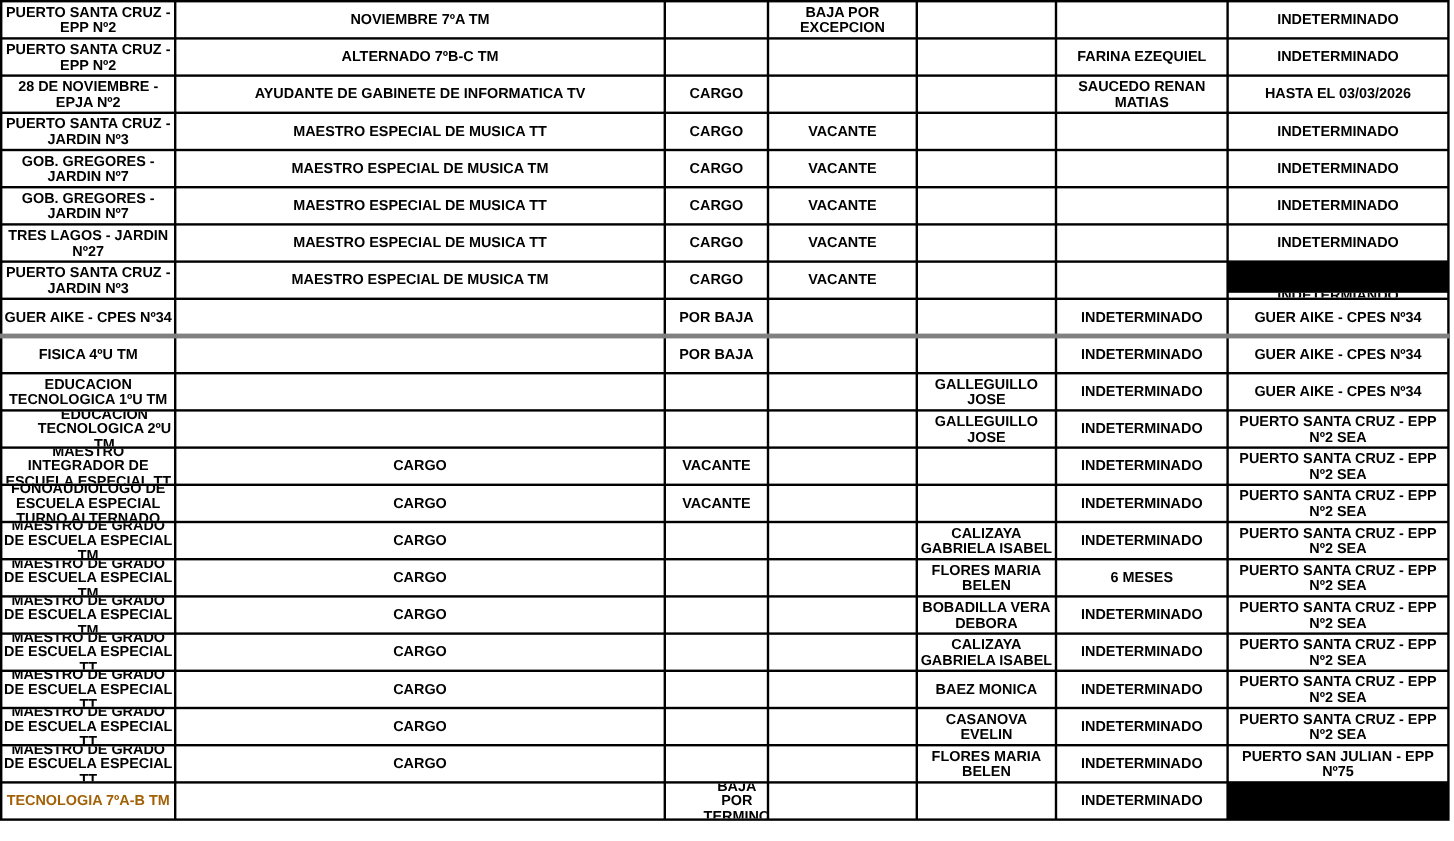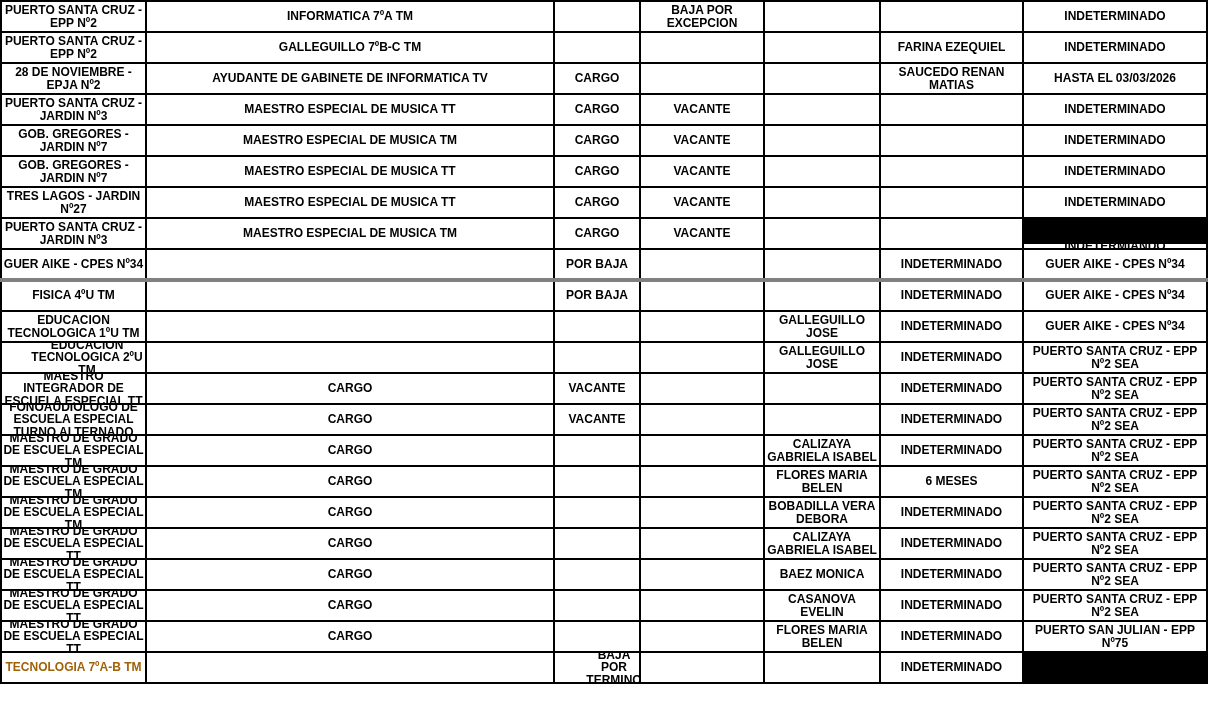--- a/index.html
+++ b/index.html
@@ -50,28 +50,28 @@
     background: #808080; 
     pointer-events: none;
   }
 </style>
 </head>
 <body style="background: rgb(255, 255, 255);">
 
 <div class="table-wrap">
   <div class="grid" style="grid-template-columns: 143px 406px 84px 122px 114px 141px 182px; background: rgb(0, 0, 0);">
       <div class="cell" style="color: rgb(0, 0, 0);">PUERTO SANTA CRUZ - EPP Nº2</div>
-      <div class="cell" style="color: rgb(0, 0, 0);">INFORMATICA 7ºA TM</div>
+      <div class="cell" style="color: rgb(0, 0, 0);">NOVIEMBRE 7ºA TM</div>
       <div class="cell" style="color: rgb(0, 0, 0);"></div>
       <div class="cell" style="color: rgb(0, 0, 0);">BAJA POR EXCEPCION</div>
       <div class="cell" style="color: rgb(0, 0, 0);"></div>
       <div class="cell" style="color: rgb(0, 0, 0);"></div>
       <div class="cell" style="color: rgb(0, 0, 0);">INDETERMINADO</div>
       <div class="cell" style="color: rgb(0, 0, 0);">PUERTO SANTA CRUZ - EPP Nº2</div>
-      <div class="cell" style="color: rgb(0, 0, 0);">GALLEGUILLO 7ºB-C TM</div>
+      <div class="cell" style="color: rgb(0, 0, 0);">ALTERNADO 7ºB-C TM</div>
       <div class="cell" style="color: rgb(0, 0, 0);"></div>
       <div class="cell" style="color: rgb(0, 0, 0);"></div>
       <div class="cell" style="color: rgb(0, 0, 0);"></div>
       <div class="cell" style="color: rgb(0, 0, 0);">FARINA EZEQUIEL</div>
       <div class="cell" style="color: rgb(0, 0, 0);">INDETERMINADO</div>
       <div class="cell" style="color: rgb(0, 0, 0);">28 DE NOVIEMBRE - EPJA Nº2</div>
       <div class="cell" style="color: rgb(0, 0, 0);">AYUDANTE DE GABINETE DE INFORMATICA TV</div>
       <div class="cell" style="color: rgb(0, 0, 0);">CARGO</div>
       <div class="cell" style="color: rgb(0, 0, 0);"></div>
       <div class="cell" style="color: rgb(0, 0, 0);"></div>

